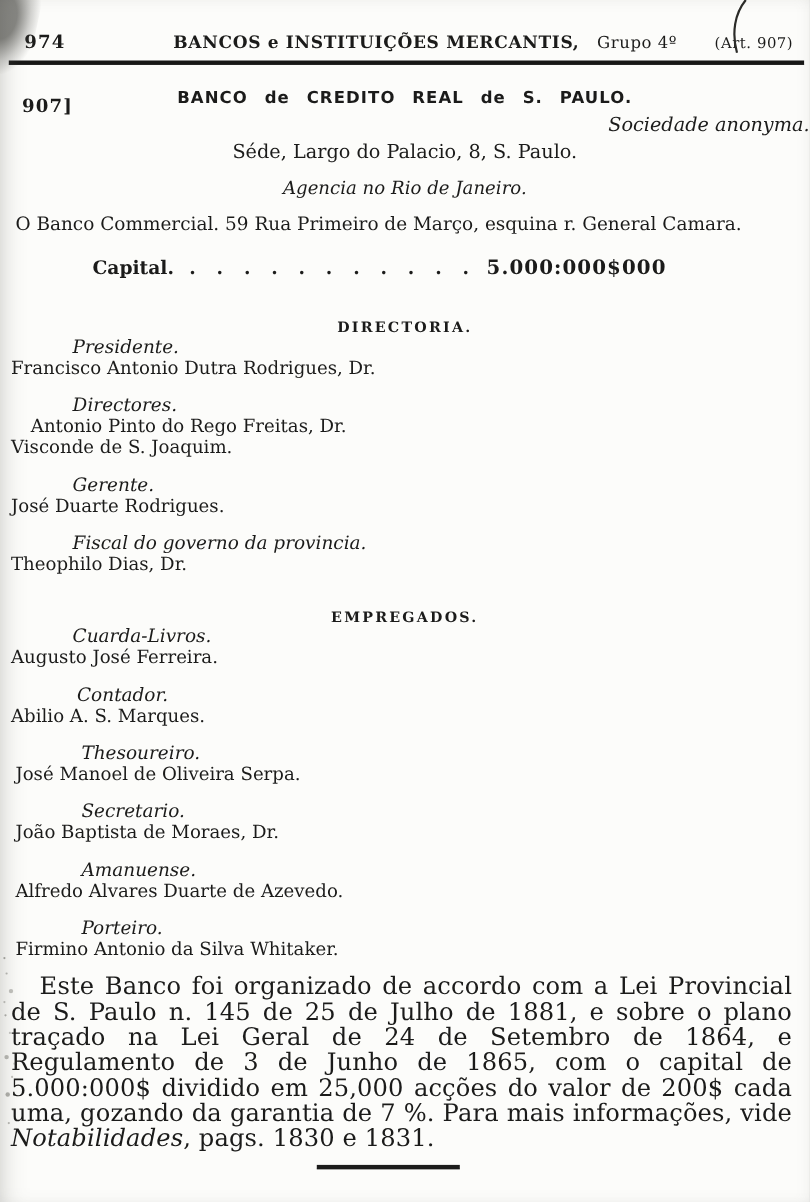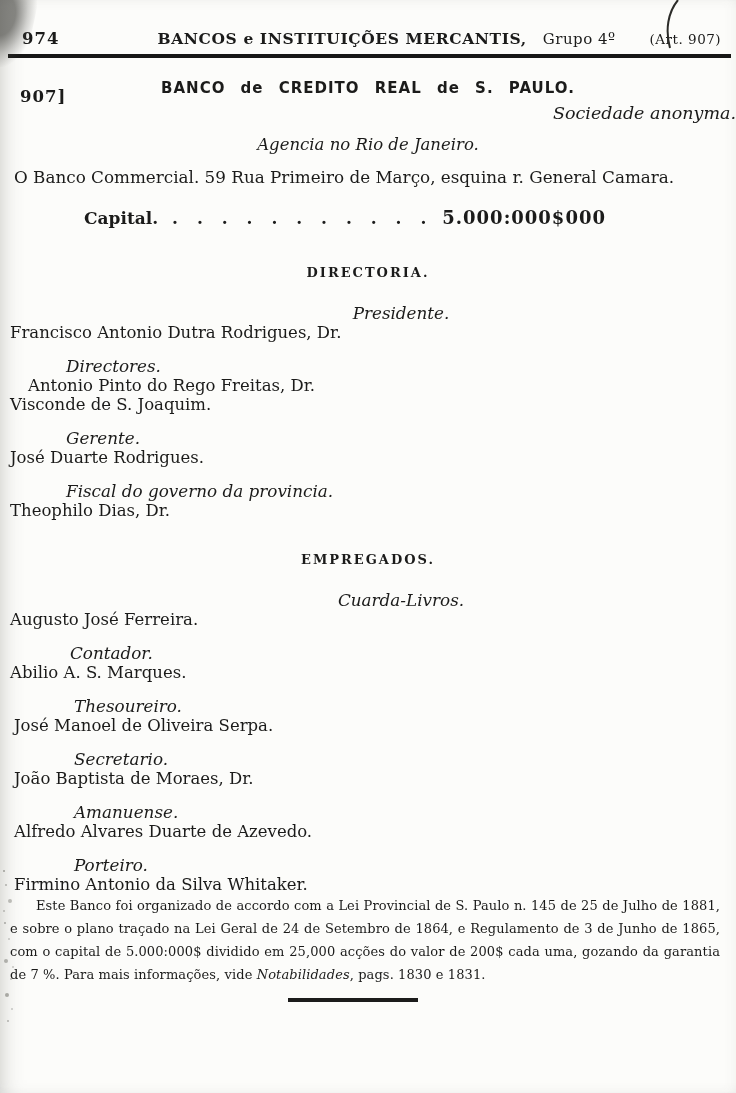--- a/index.html
+++ b/index.html
@@ -50,27 +50,27 @@
   .agencia{margin-top:12px;text-align:center;font-style:italic;font-size:16.5px;line-height:20px;}
   .agency-detail{margin-top:12px;padding-left:14px;font-size:16.8px;line-height:20px;}
   .capital-line{margin-top:20px;padding-left:84px;font-size:17px;line-height:22px;font-weight:bold;white-space:nowrap;}
   .capital-dots{font-weight:bold;letter-spacing:2px;word-spacing:9px;margin:0 8px;}
   .capital-value{font-size:18px;letter-spacing:1px;}
   
   .section-heading{text-align:center;font-weight:bold;font-size:13px;letter-spacing:2px;line-height:15px;}
   .h-directoria{margin-top:36px;}
   .h-empregados{margin-top:32px;}
   .role{padding-left:66px;font-style:italic;font-size:16.8px;line-height:19px;}
-  .mt-first{margin-top:24px;text-align:center;}
+  .mt-first{margin-top:0;}
   .mt-role{margin-top:15px;}
   .name{padding-left:10px;font-size:16.5px;line-height:19px;}
   
   .footnote{
-    padding:0 16px 0 10px;
-    font-size:13px;line-height:23px;text-align:justify;text-indent:26px;
+    margin-top:14px;padding:0 16px 0 10px;
+    font-size:22px;line-height:23px;text-align:justify;text-indent:26px;
     letter-spacing:.1px;
   }
   .footnote .ital{font-style:italic;}
   .end-rule{margin:12px 0 0 288px;width:130px;height:3px;background:#1c1c1b;border-bottom:1px solid rgba(28,28,27,.4);}
 </style>
 </head>
 <body>
 
 <div id="page">
 
@@ -84,20 +84,21 @@
     <span class="page-num">974</span>
     <span class="header-main">BANCOS e INSTITUIÇÕES MERCANTIS,</span>
     <span class="header-group">Grupo 4º</span>
     <span class="header-art">(Art. 907)</span>
   </div>
   <div class="header-rule"></div>
 
   <div class="entry-num">907]</div>
   <div class="title">BANCO de CREDITO REAL de S. PAULO.</div>
   <div class="subtitle">Sociedade anonyma.</div>
+  <div class="sede">Séde, Largo do Palacio, 8, S. Paulo.</div>
   <div class="agencia">Agencia no Rio de Janeiro.</div>
   <div class="agency-detail">O Banco Commercial. 59 Rua Primeiro de Março, esquina r. General Camara.</div>
 
   <div class="capital-line">
     <span>Capital.</span>
     <span class="capital-dots">. . . . . . . . . . .</span>
     <span class="capital-value">5.000:000$000</span>
   </div>
 
   <div class="section-heading h-directoria">DIRECTORIA.</div>

